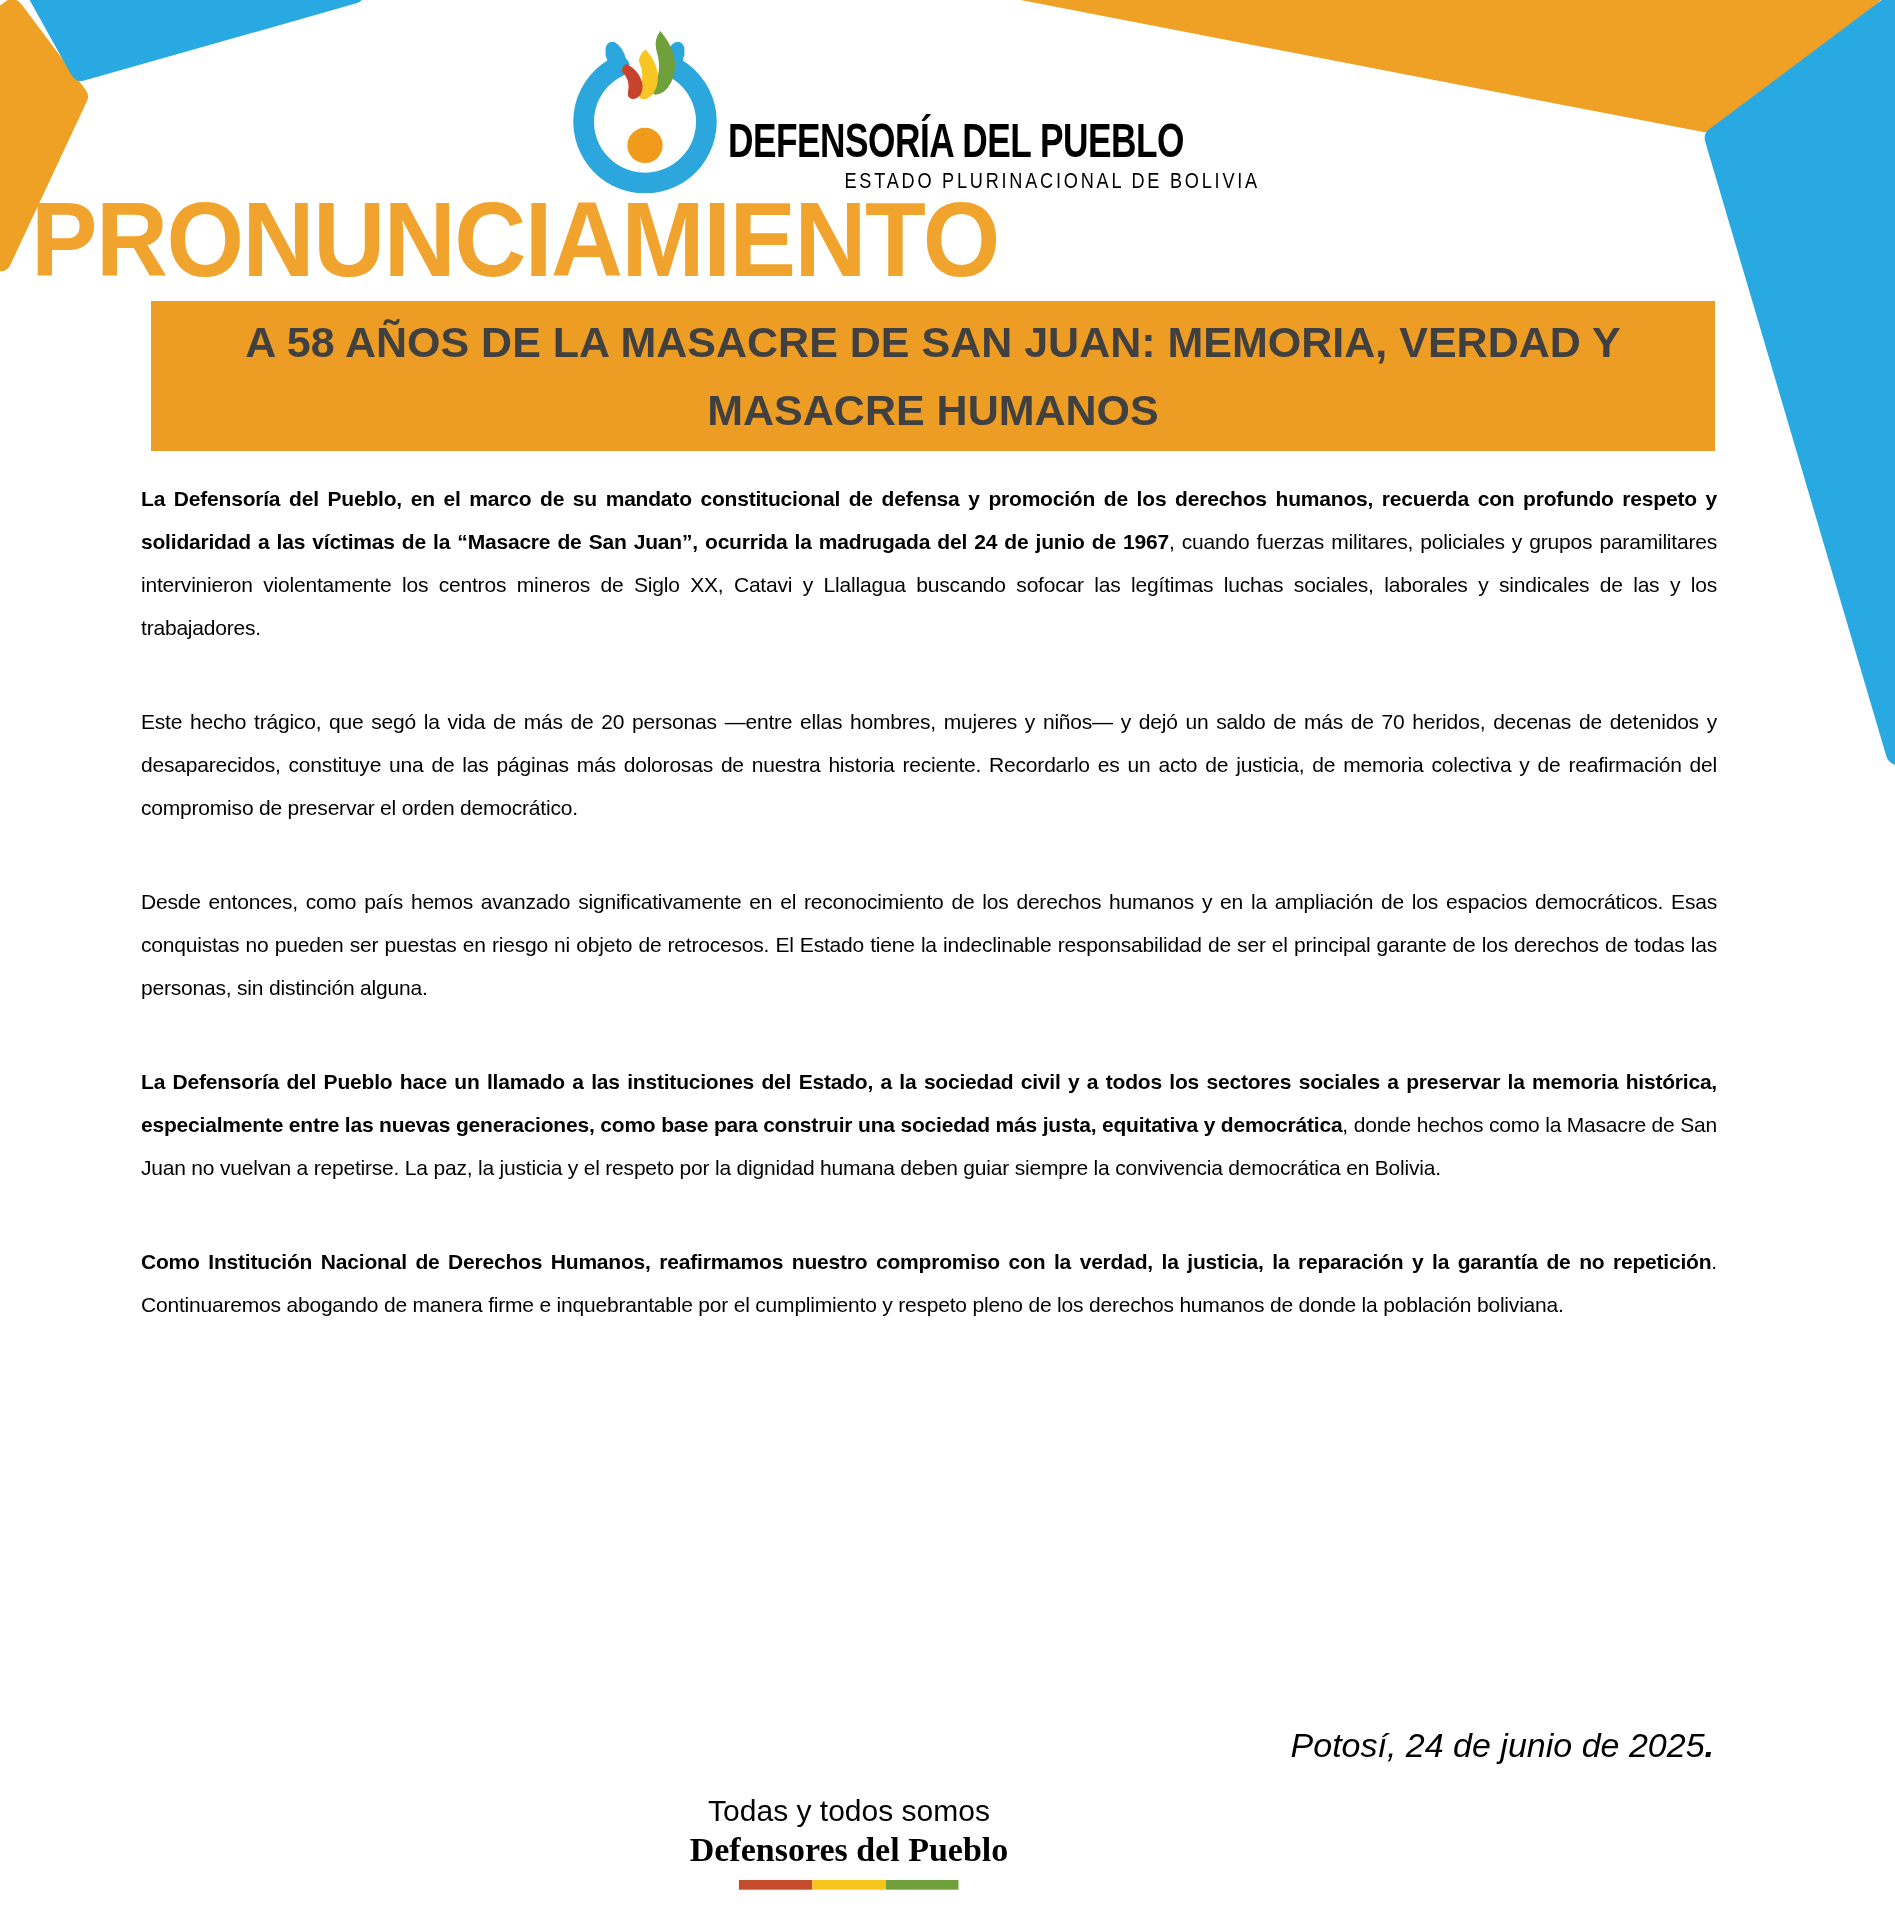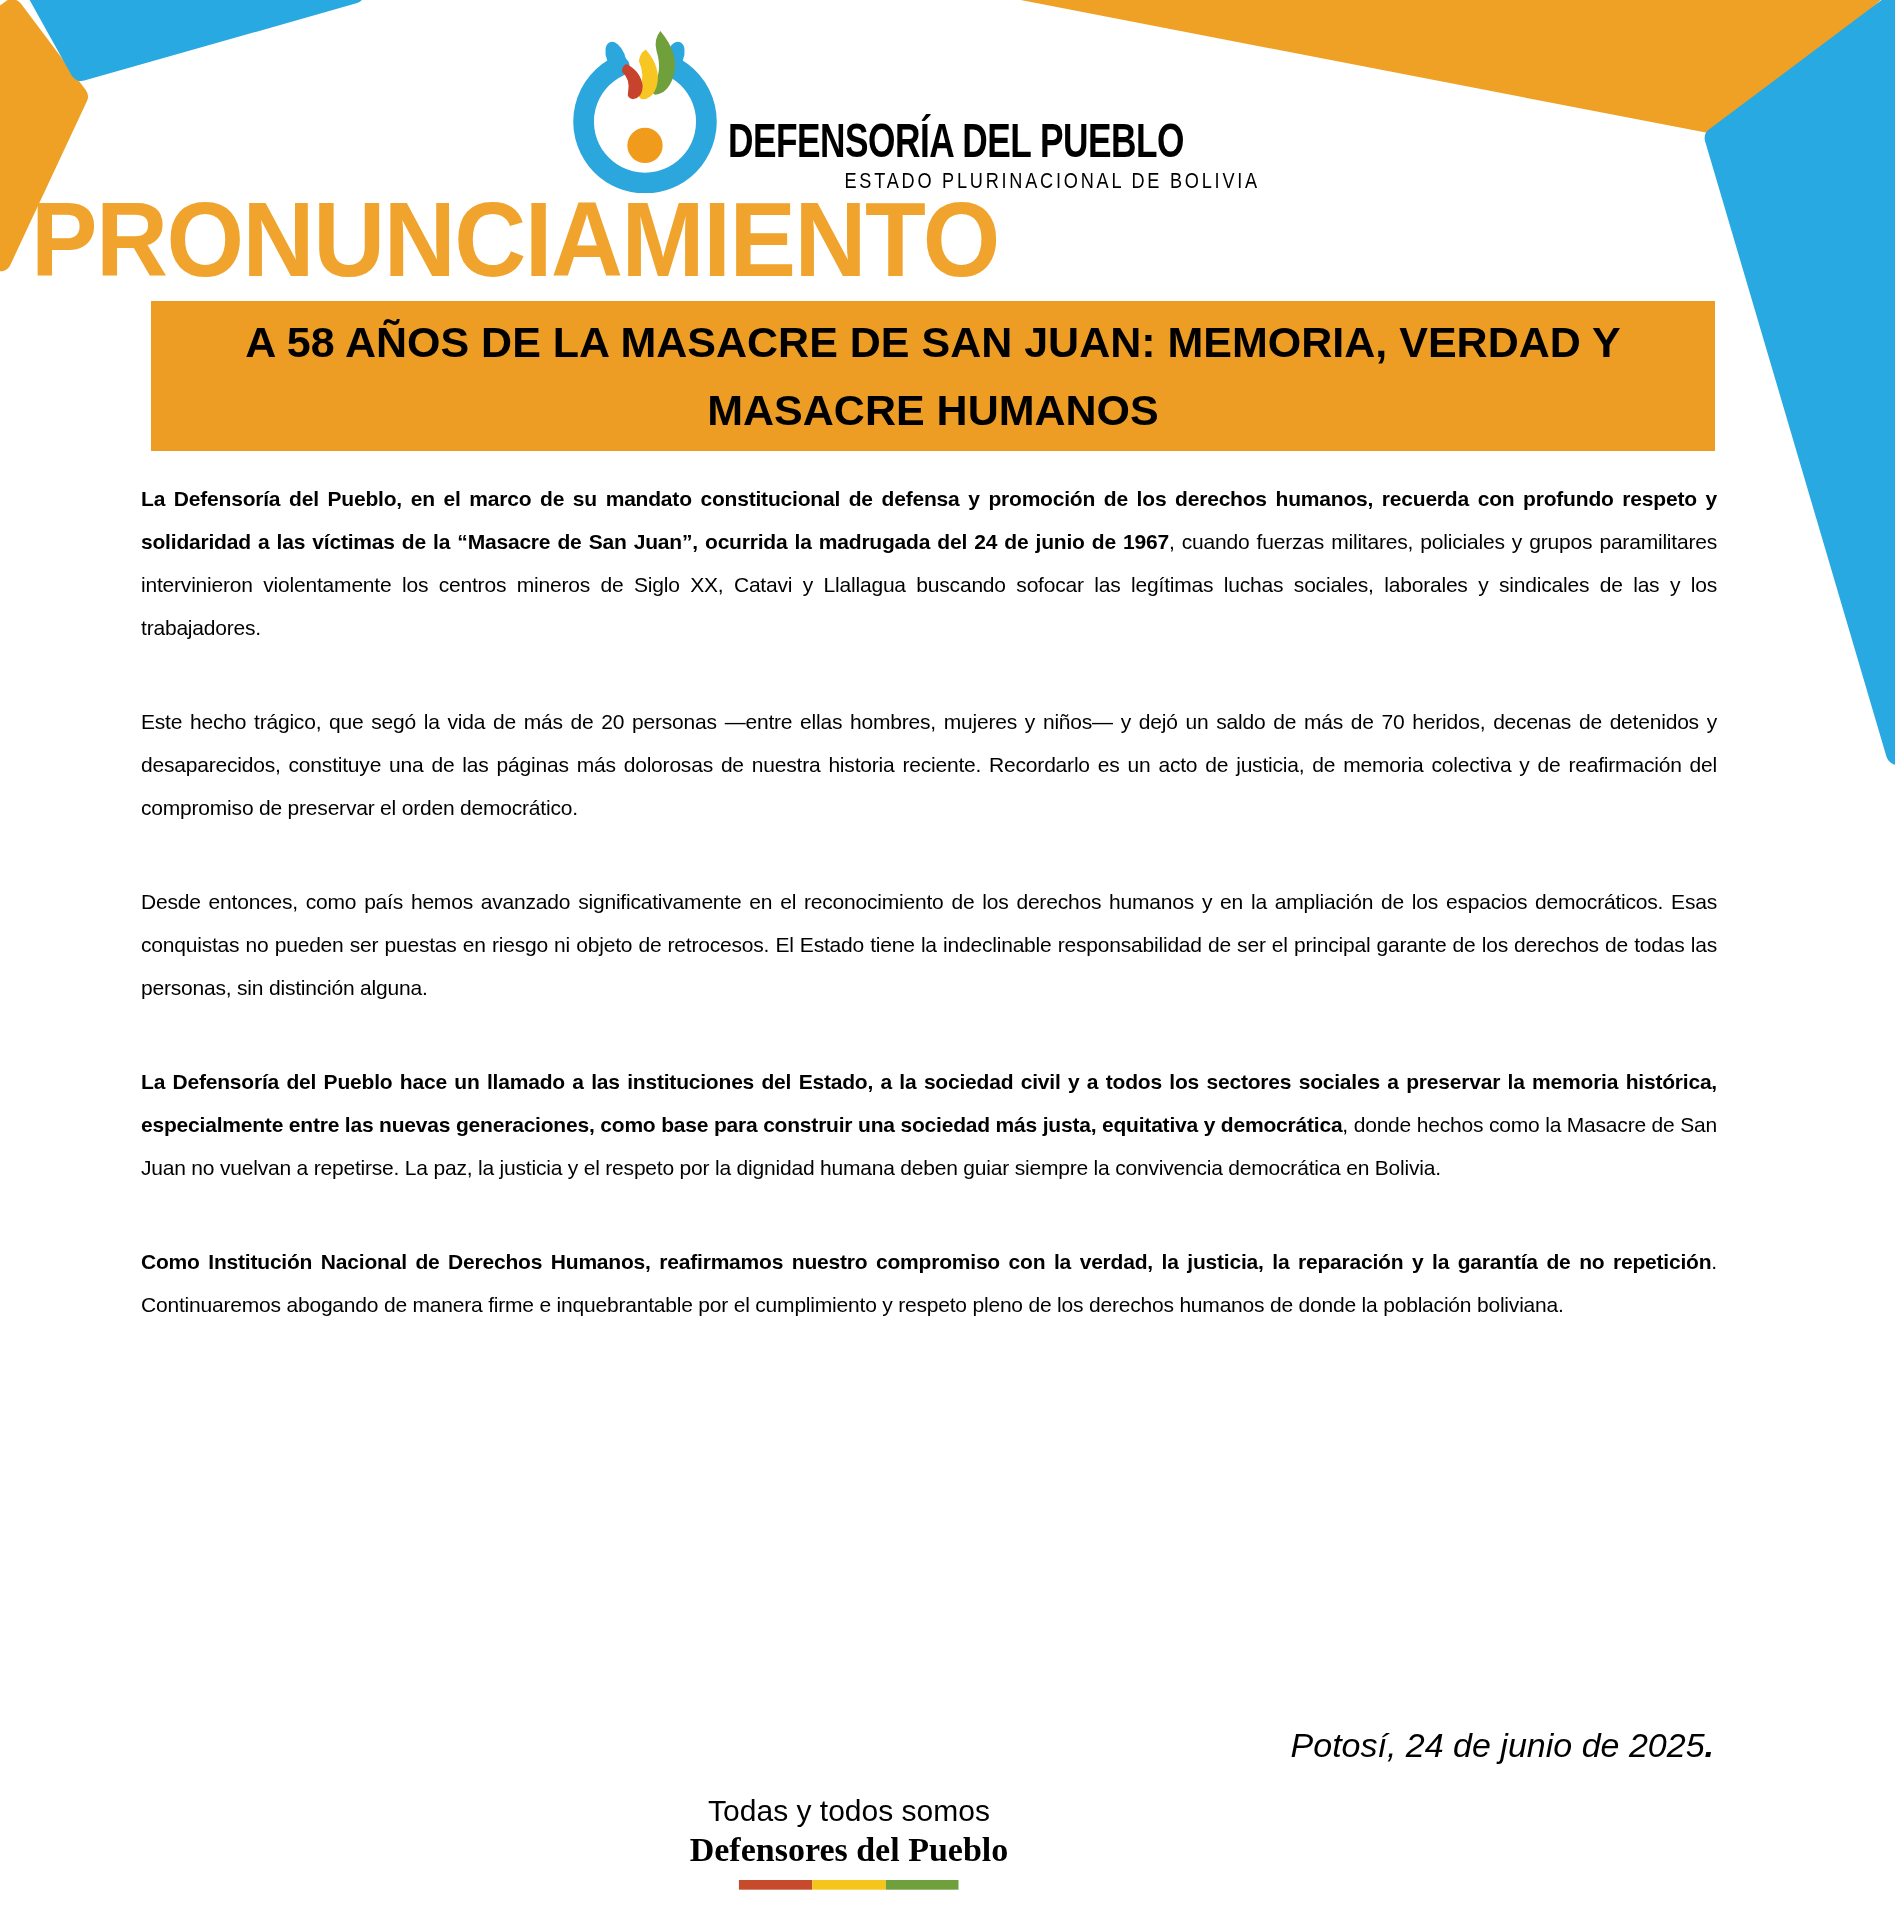--- a/index.html
+++ b/index.html
@@ -84,21 +84,21 @@
     <div class="logo-textblock">
       <div class="logo-name">DEFENSORÍA DEL PUEBLO</div>
       <div class="logo-sub">ESTADO PLURINACIONAL DE BOLIVIA</div>
     </div>
   </div>
 
   <div class="doc-title">
     <span style="color: rgb(240, 164, 45);">PRONUNCIAMIENTO</span>
   </div>
 
-  <div class="banner" style="background-color: rgb(238, 157, 36); color: #000000;">
+  <div class="banner" style="background-color: rgb(238, 157, 36); color: #404040;">
     <div>A 58 AÑOS DE LA MASACRE DE SAN JUAN: MEMORIA, VERDAD Y</div>
     <div>MASACRE HUMANOS</div>
   </div>
 
   <div class="body-text">
     <p class="para"><b>La Defensoría del Pueblo, en el marco de su mandato constitucional de defensa y promoción de los derechos humanos, recuerda con profundo respeto y solidaridad a las víctimas de la “Masacre de San Juan”, ocurrida la madrugada del 24 de junio de 1967</b><span>, cuando fuerzas militares, policiales y grupos paramilitares intervinieron violentamente los centros mineros de Siglo XX, Catavi y Llallagua buscando sofocar las legítimas luchas sociales, laborales y sindicales de las y los trabajadores.</span></p>
     <p class="para"><b></b><span>Este hecho trágico, que segó la vida de más de 20 personas —entre ellas hombres, mujeres y niños— y dejó un saldo de más de 70 heridos, decenas de detenidos y desaparecidos, constituye una de las páginas más dolorosas de nuestra historia reciente. Recordarlo es un acto de justicia, de memoria colectiva y de reafirmación del compromiso de preservar el orden democrático.</span></p>
     <p class="para"><b></b><span>Desde entonces, como país hemos avanzado significativamente en el reconocimiento de los derechos humanos y en la ampliación de los espacios democráticos. Esas conquistas no pueden ser puestas en riesgo ni objeto de retrocesos. El Estado tiene la indeclinable responsabilidad de ser el principal garante de los derechos de todas las personas, sin distinción alguna.</span></p>
     <p class="para"><b>La Defensoría del Pueblo hace un llamado a las instituciones del Estado, a la sociedad civil y a todos los sectores sociales a preservar la memoria histórica, especialmente entre las nuevas generaciones, como base para construir una sociedad más justa, equitativa y democrática</b><span>, donde hechos como la Masacre de San Juan no vuelvan a repetirse. La paz, la justicia y el respeto por la dignidad humana deben guiar siempre la convivencia democrática en Bolivia.</span></p>
     <p class="para"><b>Como Institución Nacional de Derechos Humanos, reafirmamos nuestro compromiso con la verdad, la justicia, la reparación y la garantía de no repetición</b><span>. Continuaremos abogando de manera firme e inquebrantable por el cumplimiento y respeto pleno de los derechos humanos de donde la población boliviana.</span></p>

